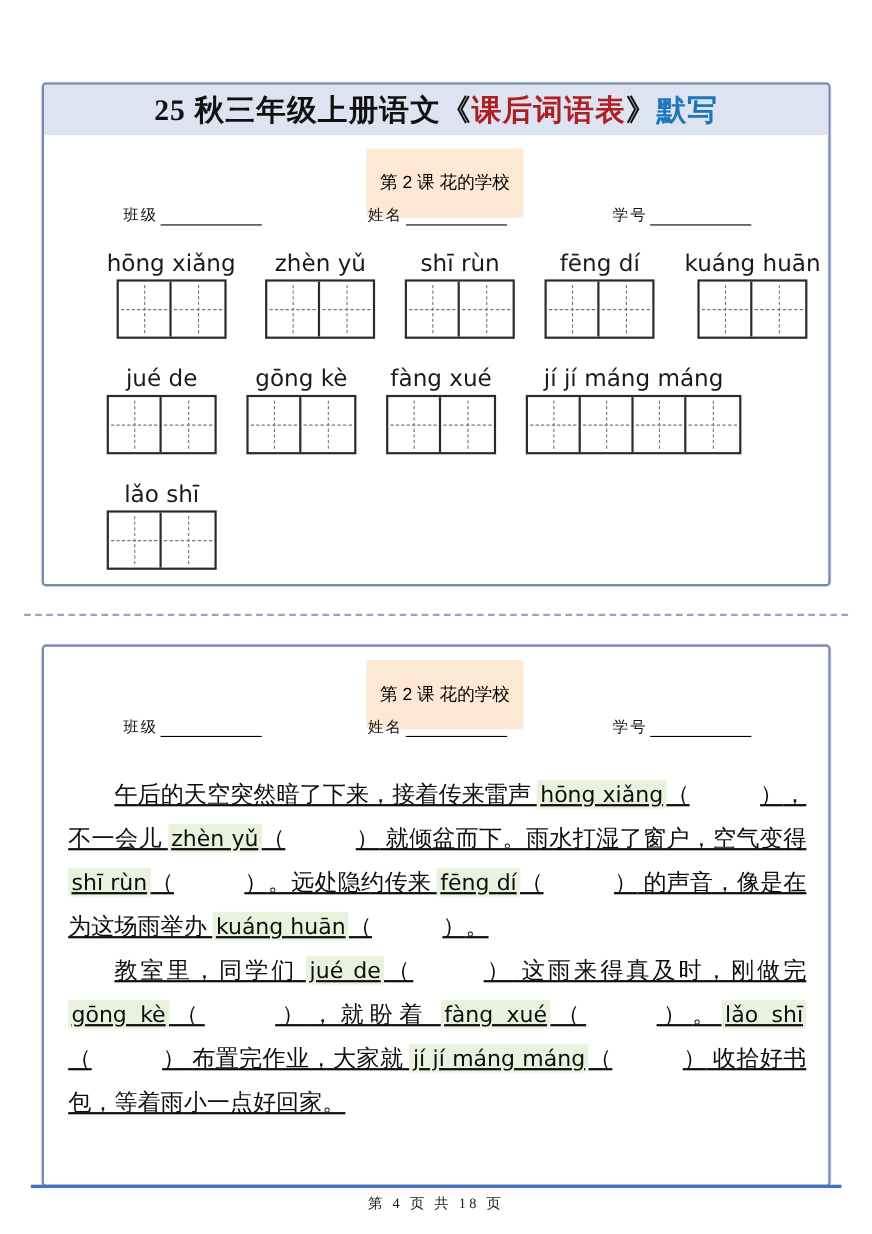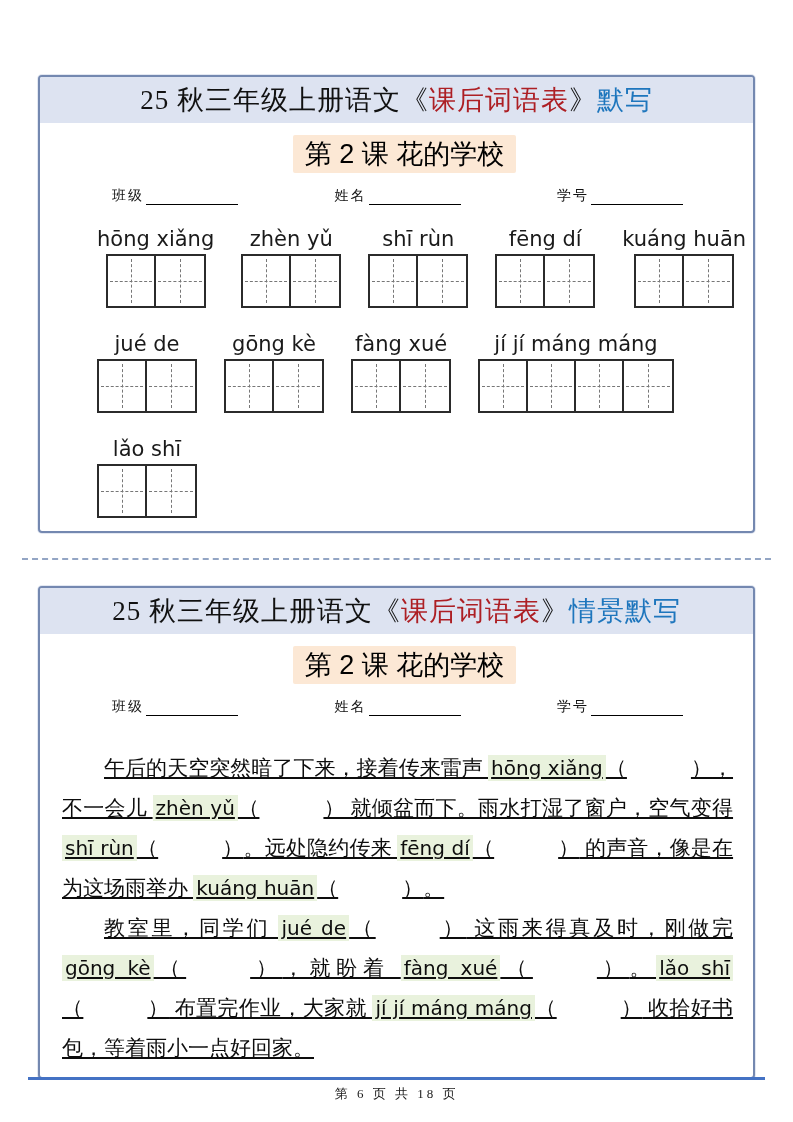--- a/index.html
+++ b/index.html
@@ -14,28 +14,28 @@
     font-family:"Liberation Serif","DejaVu Serif",serif;color:#111;
   }
   .sheet-box{
     margin:0 38px;border:2px solid var(--box-border);border-radius:4px;background:#fff;
     box-shadow:0 0 0 1px #e3e8f2;
   }
   .box1{margin-top:75px;height:458px;}
   .box2{margin-top:26px;height:493px;}
   .title-band{
     height:46px;line-height:46px;background:var(--band-bg);text-align:center;
-    font-weight:normal;font-size:27px;letter-spacing:1px;border-radius:2px 2px 0 0;
+    font-weight:bold;font-size:27px;letter-spacing:1px;border-radius:2px 2px 0 0;
     font-family:"Liberation Serif","DejaVu Serif",serif;white-space:nowrap;
   }
   .t-red{color:var(--title-red);}
   .t-blue{color:var(--title-blue);}
   .badge-row{text-align:center;margin-top:12px;height:32px;}
   .lesson-badge{
-    display:inline-block;background:var(--badge-bg);padding:1px 12px;font-size:27px;
+    display:inline-block;background:var(--badge-bg);padding:21px 12px;font-size:16px;
     font-family:"Liberation Sans","DejaVu Sans",sans-serif;border-radius:2px;color:#000;margin-left:16px;
   }
   .fields-row{
     display:flex;justify-content:space-between;margin:18px 70px 0 72px;height:28px;
     font-size:14px;
   }
   .field{white-space:nowrap;}
   .field-label{letter-spacing:2px;}
   .field-line{display:inline-block;width:92px;border-bottom:1.5px solid #000;height:20px;vertical-align:bottom;margin-left:2px;}
   .rows-wrap{margin:14px 0 0 57px;}
@@ -160,31 +160,28 @@
             <div class="cell"></div>
           </div>
         </div>
       </div>
     </div>
 </div>
 
 <div class="section-divider"></div>
 
 <div class="sheet-box box2">
-  <div class="title-band">
-    <span>25 秋三年级上册语文</span><span>《</span><span class="t-red">课后词语表</span><span>》</span><span class="t-blue">情景默写</span>
-  </div>
   <div class="badge-row">
     <span class="lesson-badge">第 2 课 花的学校</span>
   </div>
   <div class="fields-row" id="s2-fields">
       <span class="field"><span class="field-label">班级</span><span class="field-line"></span></span>
       <span class="field"><span class="field-label">姓名</span><span class="field-line"></span></span>
       <span class="field"><span class="field-label">学号</span><span class="field-line"></span></span>
     </div>
   <div class="passage-wrap" id="s2-paragraphs">
       <p class="passage"><span class="ptext">午后的天空突然暗了下来，接着传来雷声 </span><span class="pinyin-hl">hōng xiǎng</span><span class="blank"><span>（</span><span class="gap"></span><span>）</span></span><span class="ptext">，不一会儿 </span><span class="pinyin-hl">zhèn yǔ</span><span class="blank"><span>（</span><span class="gap"></span><span>）</span></span><span class="ptext"> 就倾盆而下。雨水打湿了窗户，空气变得 </span><span class="pinyin-hl">shī rùn</span><span class="blank"><span>（</span><span class="gap"></span><span>）</span></span><span class="ptext">。远处隐约传来 </span><span class="pinyin-hl">fēng dí</span><span class="blank"><span>（</span><span class="gap"></span><span>）</span></span><span class="ptext"> 的声音，像是在为这场雨举办 </span><span class="pinyin-hl">kuáng huān</span><span class="blank"><span>（</span><span class="gap"></span><span>）</span></span><span class="ptext">。</span></p>
       <p class="passage"><span class="ptext">教室里，同学们 </span><span class="pinyin-hl">jué de</span><span class="blank"><span>（</span><span class="gap"></span><span>）</span></span><span class="ptext"> 这雨来得真及时，刚做完 </span><span class="pinyin-hl">gōng kè</span><span class="blank"><span>（</span><span class="gap"></span><span>）</span></span><span class="ptext">，就盼着 </span><span class="pinyin-hl">fàng xué</span><span class="blank"><span>（</span><span class="gap"></span><span>）</span></span><span class="ptext">。</span><span class="pinyin-hl">lǎo shī</span><span class="blank"><span>（</span><span class="gap"></span><span>）</span></span><span class="ptext"> 布置完作业，大家就 </span><span class="pinyin-hl">jí jí máng máng</span><span class="blank"><span>（</span><span class="gap"></span><span>）</span></span><span class="ptext"> 收拾好书包，等着雨小一点好回家。</span></p>
     </div>
 </div>
 
 <div class="footer-line"></div>
-<div class="footer-text">第 6 页 共 18 页</div>
+<div class="footer-text">第 4 页 共 18 页</div>
 
 </body></html>

